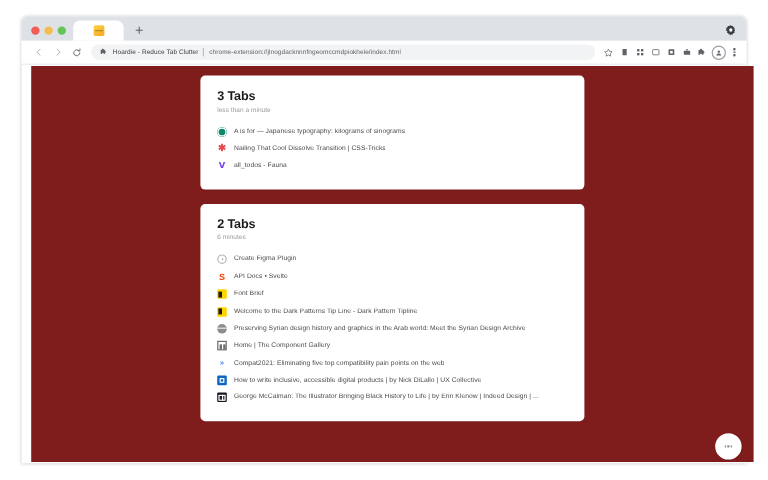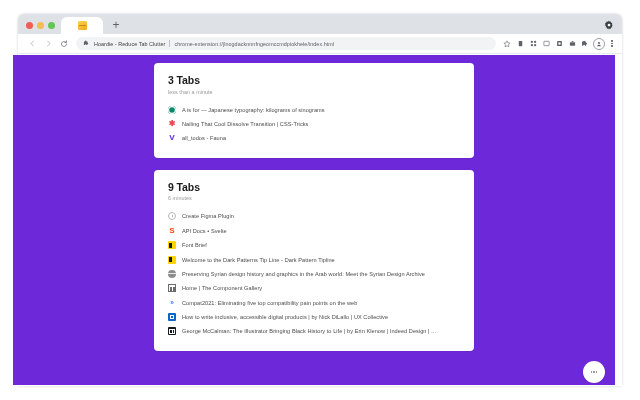--- a/index.html
+++ b/index.html
@@ -190,23 +190,23 @@
     width: 8px; height: 12px;
     display: flex; flex-direction: column; align-items: center; justify-content: center;
     gap: 1.2px;
     cursor: pointer;
   }
   .tb-menu i { width: 1.3px; height: 1.3px; border-radius: 50%; background: #5f6368; display:block; }
 
   
   .viewport {
     position: absolute;
-    left: 13px; top: 55px;
+    left: 26px; top: 55px;
     width: 602px; height: 330px;
-    background: #6d28d9;
+    background: #7f1d1d;
     overflow: hidden;
   }
 
   .cards {
     padding-top: 8px;
   }
 
   .card {
     width: 320px;
     margin: 0 auto 12px auto;
@@ -534,21 +534,21 @@
         </div>
         <div class="tab-row">
           <span class="tab-row-icon">
               <span class="fav fav-v">V</span>
             </span>
           <span class="tab-row-label">all_todos - Fauna</span>
         </div>
       </div>
 
       <div class="card">
-        <div class="card-title">9 Tabs</div>
+        <div class="card-title">2 Tabs</div>
         <div class="card-subtitle">6 minutes</div>
 
         <div class="tab-row">
           <span class="tab-row-icon">
               <span class="fav fav-clock"></span>
             </span>
           <span class="tab-row-label">Create Figma Plugin</span>
         </div>
         <div class="tab-row">
           <span class="tab-row-icon">

